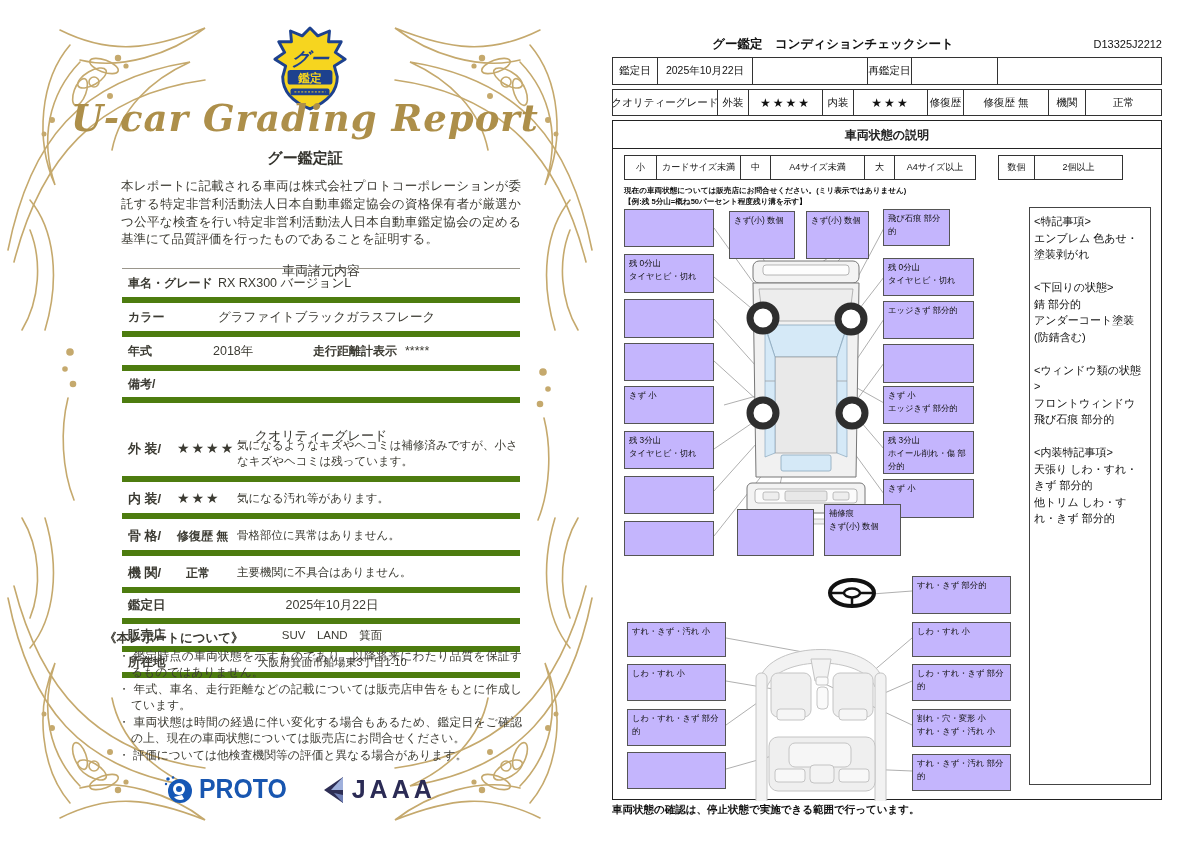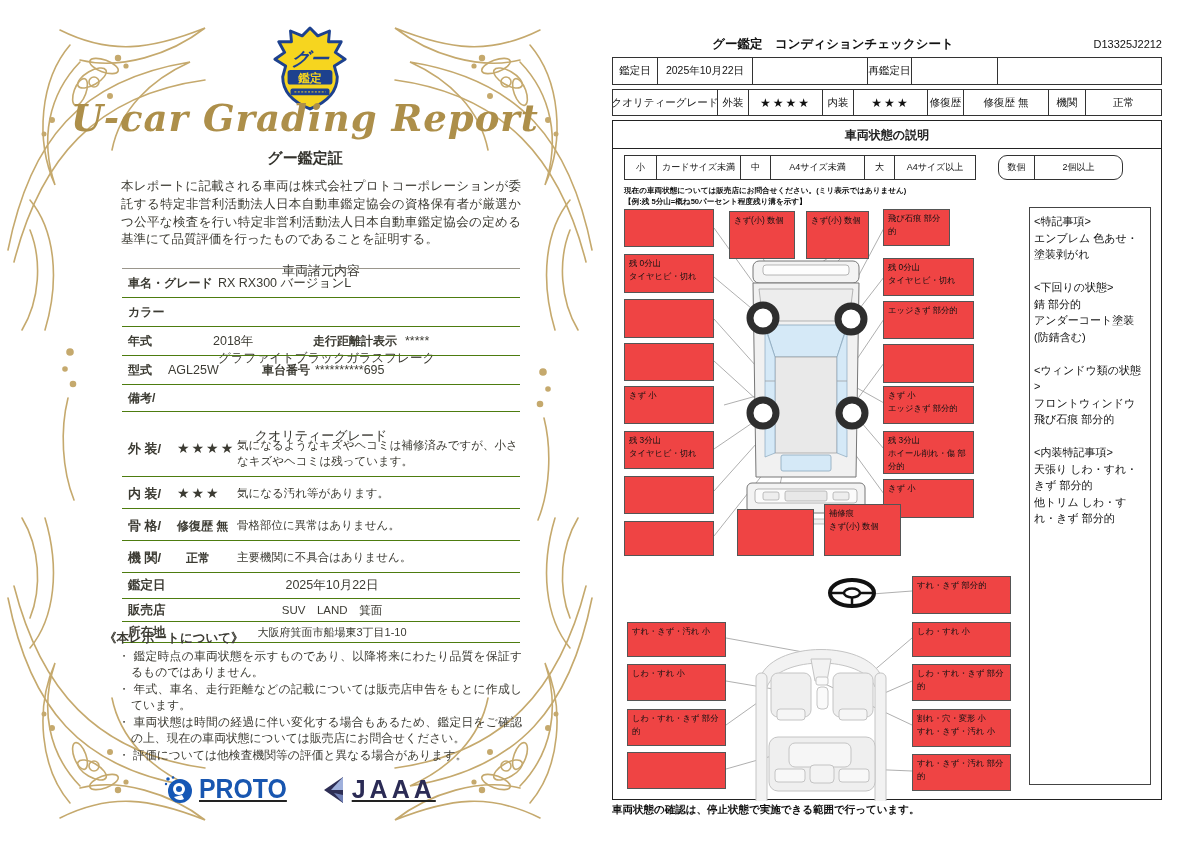--- a/index.html
+++ b/index.html
@@ -12,33 +12,33 @@
   #gtitle{position:absolute;left:40px;top:96px;width:530px;text-align:center;
           font-family:"DejaVu Serif",serif;font-style:italic;font-weight:bold;
           font-size:37px;color:#ad8f4a;letter-spacing:1px;}
   #certlab{position:absolute;left:40px;top:149px;width:530px;text-align:center;
            font-size:15px;font-weight:bold;color:#33322c;}
   #intro{position:absolute;left:121px;top:178px;width:400px;font-size:12.5px;
          line-height:1.42;color:#3c3b33;text-align:justify;}
   .sec-title{position:absolute;width:398px;text-align:center;font-size:13px;
              font-weight:normal;color:#33322c;margin-top:13px;}
   .ltable{position:absolute;left:122px;width:398px;}
-  .lrow{position:relative;border-bottom:1px solid #4d7c0f;}
+  .lrow{position:relative;border-bottom:6px solid #4d7c0f;}
   .lrow.first{border-top:1px solid #9a968c;}
   .lrow span{position:absolute;white-space:nowrap;color:#3c3b33;}
   .lab{font-weight:bold;}
   .stars{letter-spacing:2px;font-size:14px;color:#111;}
   .gdesc{font-size:11.5px;line-height:1.35;font-weight:normal;}
   #about{position:absolute;left:104px;top:630px;width:418px;color:#3c3b33;}
   #about-title{font-size:12.5px;font-weight:bold;margin-bottom:2px;}
   .about-item{font-size:11.8px;line-height:1.32;margin:2px 0;text-indent:-13px;
               padding-left:27px;text-align:justify;}
   .about-item::before{content:"・ ";}
   #logos{position:absolute;left:0;top:774px;width:600px;display:flex;
-         justify-content:center;align-items:center;gap:26px;text-decoration:underline;}
+         justify-content:center;align-items:center;gap:26px;}
   .logo-wrap{display:flex;align-items:center;gap:5px;}
   #proto-text{font-size:27px;font-weight:bold;color:#1856b0;letter-spacing:0px;
               transform:scaleX(.92);transform-origin:left;}
   #jaaa-text{font-size:25px;font-weight:bold;color:#2b2b55;letter-spacing:4px;}
   
   #right-page{position:absolute;left:608px;top:30px;width:558px;height:800px;font-size:11px;}
   #rtitle{position:absolute;left:0;top:6px;width:450px;text-align:center;
           font-size:12.5px;font-weight:bold;color:#111;}
   #docnum{position:absolute;right:4px;top:8px;font-size:11px;color:#111;}
   .rtab{position:absolute;left:4px;width:550px;display:flex;border:1.5px solid #333;
@@ -52,21 +52,21 @@
   #sec-head{position:absolute;left:0;top:0;width:100%;height:28px;line-height:28px;
             text-align:center;font-size:12px;font-weight:bold;border-bottom:1.5px solid #222;
             box-sizing:border-box;}
   .legend{position:absolute;display:flex;border:1px solid #333;height:25px;box-sizing:border-box;}
   .legend .rcell{font-size:9px;}
   #tire-note{position:absolute;left:11px;top:64px;font-size:7.6px;font-weight:bold;
              color:#111;white-space:pre-line;line-height:1.5;}
   #notes-panel{position:absolute;left:416px;top:86px;width:122px;height:578px;
                border:1px solid #444;box-sizing:border-box;padding:5px 4px;
                font-size:11px;line-height:1.5;color:#111;white-space:pre-line;}
-  .co{position:absolute;border:1px solid #555;background:#ef4444;box-sizing:border-box;
+  .co{position:absolute;border:1px solid #555;background:#c4b5fd;box-sizing:border-box;
       font-size:8.3px;line-height:1.55;color:#111;padding:2px 4px;white-space:pre-line;
       overflow:hidden;}
   #diagram-svg{position:absolute;left:0;top:0;width:550px;height:680px;}
   #rfooter{position:absolute;left:4px;top:773px;font-size:10.5px;color:#111;font-weight:bold;}
 </style>
 </head>
 <body>
 
 <div id="stage">
 
@@ -123,33 +123,27 @@
 
     <div class="sec-title" style="left:122px;top:249px;">車両諸元内容</div>
 
     <div class="ltable" style="top:268px;">
       <div class="lrow first" style="height:28px;line-height:28px;">
         <span class="lab" style="left:6px;font-size:12px;">車名・グレード</span>
         <span style="left:96px;font-size:12.5px;">RX RX300 バージョンL</span>
       </div>
       <div class="lrow" style="height:28px;line-height:28px;">
         <span class="lab" style="left:6px;font-size:12px;">カラー</span>
-        <span style="left:96px;font-size:12.5px;margin-top:46px;">グラファイトブラックガラスフレーク</span>
+        <span style="left:96px;font-size:12.5px;">グラファイトブラックガラスフレーク</span>
       </div>
       <div class="lrow" style="height:28px;line-height:28px;">
         <span class="lab" style="left:6px;font-size:12px;">年式</span>
         <span style="left:91px;font-size:12.5px;">2018年</span>
         <span class="lab" style="left:191px;font-size:12px;">走行距離計表示</span>
         <span style="left:283px;font-size:12.5px;">*****</span>
-      </div>
-      <div class="lrow" style="height:28px;line-height:28px;">
-        <span class="lab" style="left:6px;font-size:12px;">型式</span>
-        <span style="left:46px;font-size:12.5px;">AGL25W</span>
-        <span class="lab" style="left:140px;font-size:12px;">車台番号</span>
-        <span style="left:193px;font-size:12.5px;">**********695</span>
       </div>
       <div class="lrow" style="height:26px;line-height:26px;">
         <span class="lab" style="left:6px;font-size:12px;">備考/</span>
       </div>
     </div>
 
     <div class="sec-title" style="left:122px;top:414px;">クオリティーグレード</div>
 
     <div class="ltable" style="top:432px;">
       <div class="lrow" style="height:44px;">
@@ -248,21 +242,21 @@
       <div id="sec-head">車両状態の説明</div>
 
       <div class="legend" style="left:11px;top:34px;">
         <div class="rcell" style="width:32px;">小</div>
         <div class="rcell" style="width:84px;">カードサイズ未満</div>
         <div class="rcell" style="width:30px;">中</div>
         <div class="rcell" style="width:94px;">A4サイズ未満</div>
         <div class="rcell" style="width:30px;">大</div>
         <div class="rcell" style="width:80px;border-right:none;">A4サイズ以上</div>
       </div>
-      <div class="legend" style="left:385px;top:34px;border-radius:9px;">
+      <div class="legend" style="left:385px;top:34px;">
         <div class="rcell" style="width:36px;">数個</div>
         <div class="rcell" style="width:87px;border-right:none;">2個以上</div>
       </div>
 
       <div id="tire-note">現在の車両状態については販売店にお問合せください。(ミリ表示ではありません)
 【例:残 5分山=概ね50パーセント程度残り溝を示す】</div>
 
       <svg id="diagram-svg" viewBox="0 0 550 680">
         <g stroke="#9a9a9a" stroke-width="0.8">
           <line x1="101" y1="107" x2="152" y2="178"></line>

